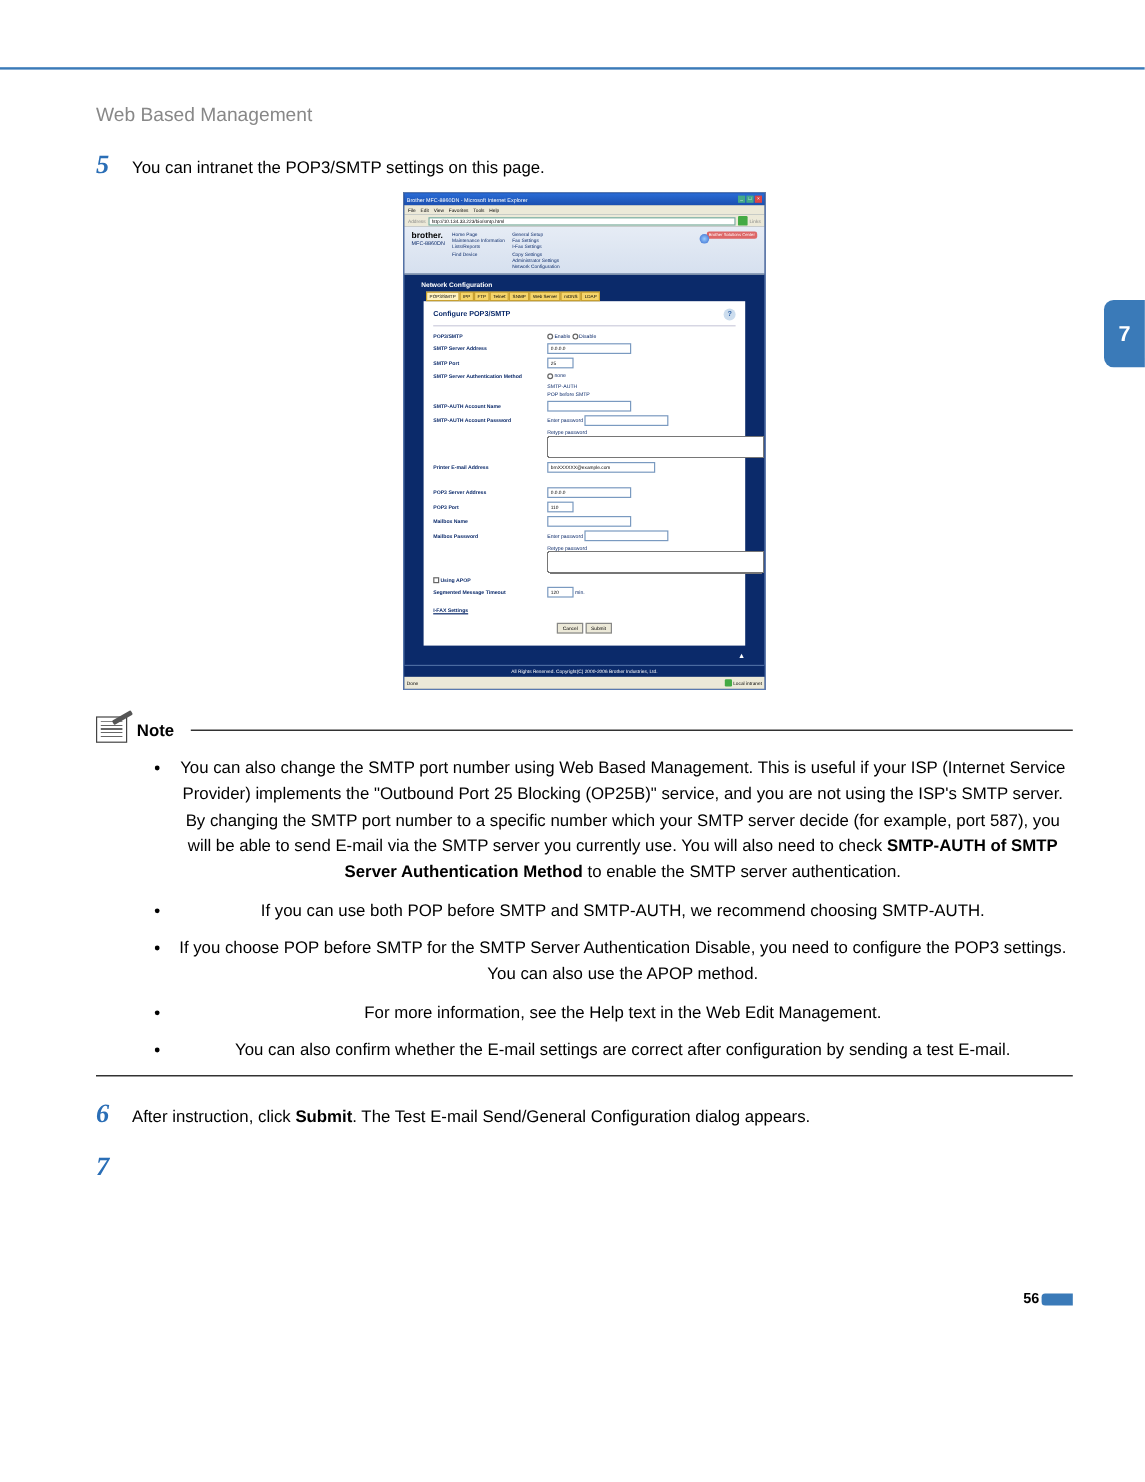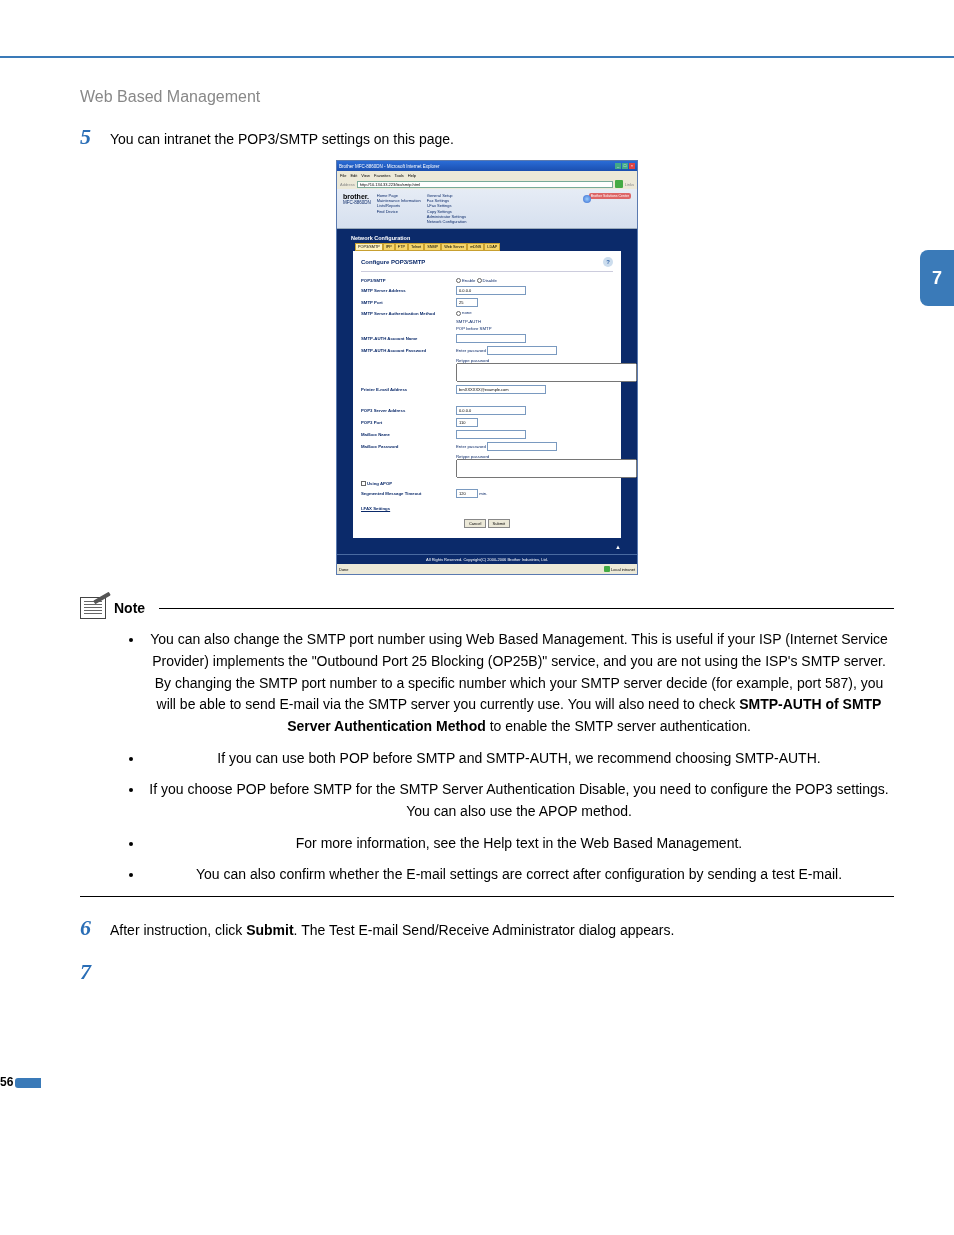--- a/index.html
+++ b/index.html
@@ -60,21 +60,21 @@
   .note-head { display:flex; align-items:center; gap:8px; }
   .note-icon { width:26px; height:22px; border:1px solid #444; position:relative; background:#fff;}
   .note-icon::before{content:""; position:absolute; top:3px;left:3px;right:3px;bottom:3px; background:repeating-linear-gradient(#666,#666 1px,#fff 1px,#fff 3px);}
   .note-icon::after{content:""; position:absolute; right:-6px; top:-2px; width:18px;height:4px; background:#555; transform:rotate(-30deg); border-radius:1px;}
   .note-title { font-weight:bold; font-size:14px; }
   .note-line { flex:1; border-top:1px solid #000; margin-left:6px;}
   .note-list { list-style: disc; margin: 10px 0 0 64px; font-size:14px; line-height:1.55;}
   .note-list li { margin-bottom: 10px; text-align: center; }
   .note-end { border-top:1px solid #000; margin: 6px 0 0 0;}
   .step-text-inline{ font-size:14px; line-height:1.5;}
-  .pagefoot { text-align:left; font-size:12px; font-weight:bold; margin: 90px 60px 0 0; padding-bottom:6px;}
+  .pagefoot { text-align:right; font-size:12px; font-weight:bold; margin: 90px 60px 0 0; padding-bottom:6px;}
   .pagefoot .bar { display:inline-block; width:26px; height:10px; background:#3a7ab8; vertical-align:middle; border-radius:3px 0 0 3px; margin-left:2px;}
 </style>
 </head>
 <body>
 
 <div class="topbar"></div>
 <div class="side-tab">7</div>
 
 <div class="content">
   <div class="header-label">Web Based Management</div>
@@ -225,30 +225,30 @@
   <div class="note-block">
     <div class="note-head">
       <div class="note-icon"></div>
       <div class="note-title">Note</div>
       <div class="note-line"></div>
     </div>
     <ul class="note-list">
       <li><span>You can also change the SMTP port number using Web Based Management. This is useful if your ISP (Internet Service Provider) implements the "Outbound Port 25 Blocking (OP25B)" service, and you are not using the ISP's SMTP server. By changing the SMTP port number to a specific number which your SMTP server decide (for example, port 587), you will be able to send E-mail via the SMTP server you currently use. You will also need to check </span><span class="bold" style="font-weight:bold">SMTP-AUTH of SMTP Server Authentication Method</span><span> to enable the SMTP server authentication.</span></li>
       <li><span>If you can use both POP before SMTP and SMTP-AUTH, we recommend choosing SMTP-AUTH.</span></li>
       <li><span>If you choose POP before SMTP for the SMTP Server Authentication Disable, you need to configure the POP3 settings. You can also use the APOP method.</span></li>
-      <li><span>For more information, see the Help text in the Web Based Management.</span></li>
+      <li><span>For more information, see the Help text in the Web Edit Management.</span></li>
       <li><span>You can also confirm whether the E-mail settings are correct after configuration by sending a test E-mail.</span></li>
     </ul>
     <div class="note-end"></div>
   </div>
 
   <div class="step-row">
     <div class="step-num">6</div>
     <div class="step-text-inline">
-      <span>After instruction, click </span><span style="font-weight:bold">Submit</span><span>. The Test E-mail Send/Receive Administrator dialog appears.</span>
+      <span>After instruction, click </span><span style="font-weight:bold">Submit</span><span>. The Test E-mail Send/General Configuration dialog appears.</span>
     </div>
   </div>
 
   <div class="step-row">
     <div class="step-num">7</div>
   </div>
 </div>
 
 <div class="pagefoot">
   <span>56</span><span class="bar"></span>

